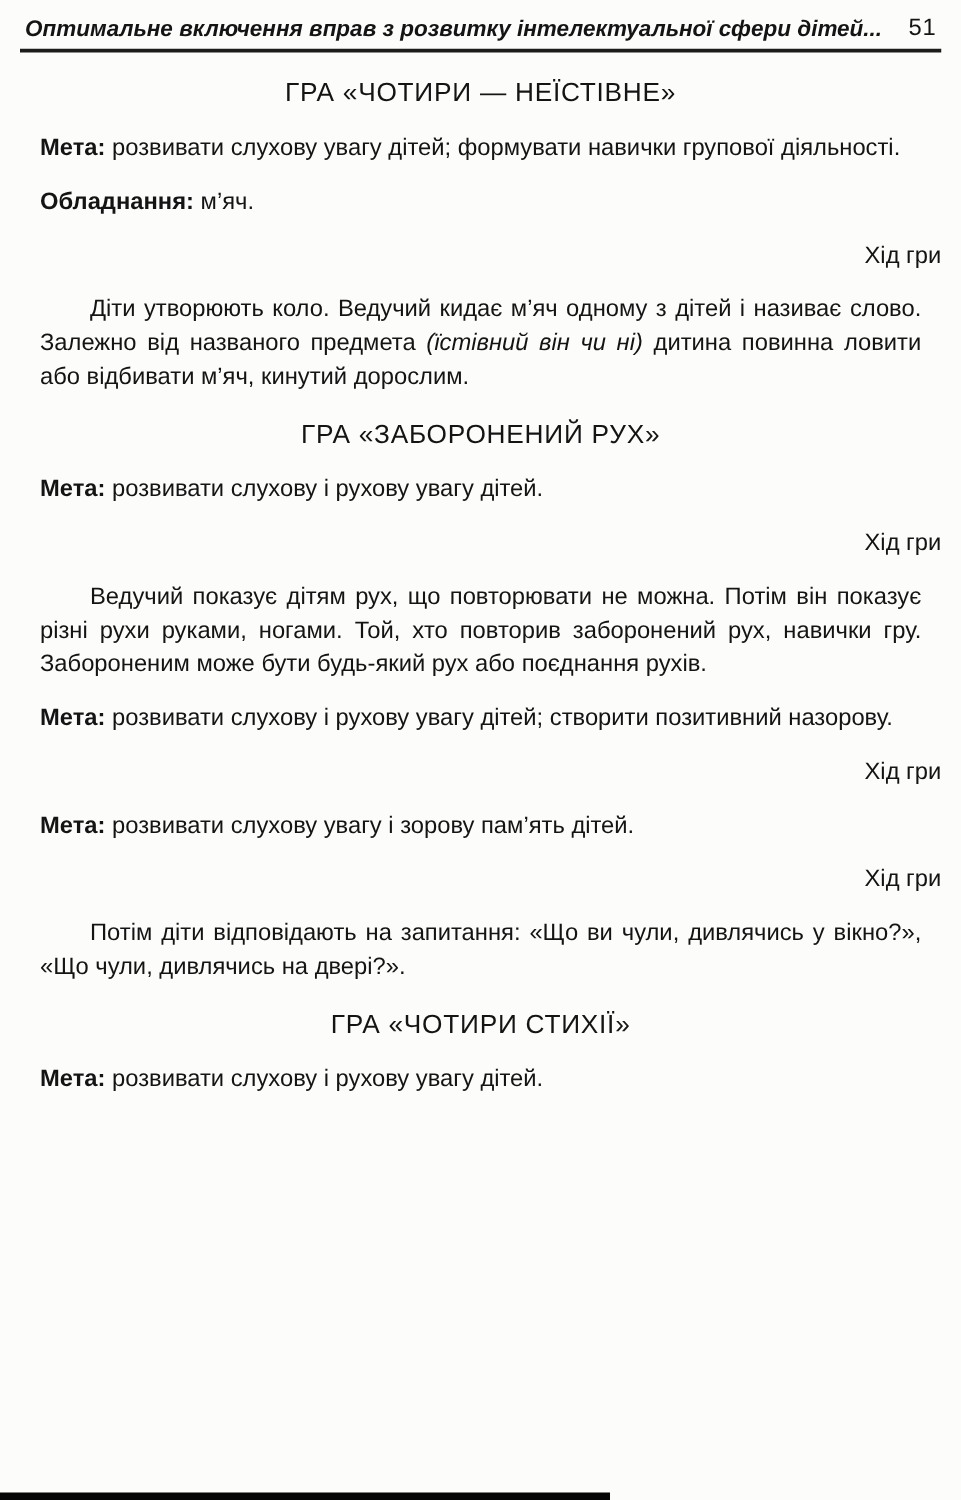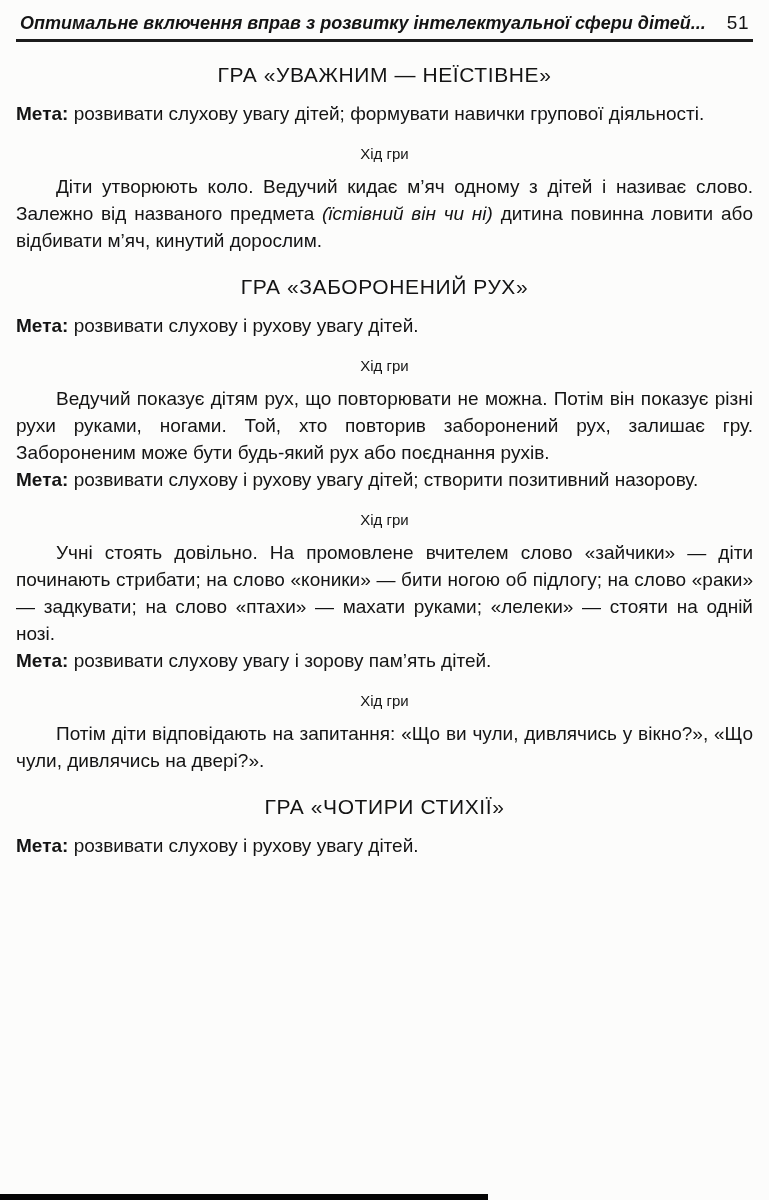--- a/index.html
+++ b/index.html
@@ -28,34 +28,34 @@
   }
 
   .game-title {
     text-align: center;
     font-size: 21px; font-weight: normal;
     letter-spacing: 0.6px;
     line-height: 28px;
     margin: 19px 0 11px 0;
   }
   .hang {
-    margin: 0;
+    margin: 16px;
     font-size: 19px; line-height: 27px;
     text-align: justify;
     padding-left: 44px; text-indent: -44px;
   }
   .hang b { font-weight: bold; }
   .course-heading {
-    text-align: center;
-    font-size: 15px; font-weight: normal;
+    text-align: right;
+    font-size: 19px; font-weight: normal;
     line-height: 27px;
     margin: 13px 0 6px 0;
   }
   .para {
-    margin: 0;
+    margin: 16px;
     font-size: 19px; line-height: 27px;
     text-align: justify;
     text-indent: 40px;
   }
   .para .it { font-style: italic; }
 
   .bottom-scan-bar {
     position: absolute;
     left: 0; bottom: 0;
     width: 488px; height: 6px;
@@ -67,46 +67,49 @@
 
 <div class="page">
 
   <div class="running-header">
     <span>Оптимальне включення вправ з розвитку інтелектуальної сфери дітей...</span>
     <span class="page-number">51</span>
   </div>
   <div class="header-rule"></div>
 
   <section>
-    <h2 class="game-title">ГРА «УВАЖНИМ — НЕЇСТІВНЕ»</h2>
+    <h2 class="game-title">ГРА «ЧОТИРИ — НЕЇСТІВНЕ»</h2>
     <p class="hang">
       <b>Мета:</b>
       <span>розвивати слухову увагу дітей; формувати навички групової діяль­ності.</span>
+    </p>
+    <p class="hang">
+      <b>Обладнання:</b>
+      <span>м’яч.</span>
     </p>
     <h3 class="course-heading">Хід гри</h3>
     <p class="para"><span>Діти утворюють коло. Ведучий кидає м’яч одному з дітей і на­зиває слово. Залежно від названого предмета </span><span class="it">(їстівний він чи ні)</span><span> дитина повинна ловити або відбивати м’яч, кинутий дорослим.</span></p>
   </section>
 
   <section>
     <h2 class="game-title">ГРА «ЗАБОРОНЕНИЙ РУХ»</h2>
     <p class="hang">
       <b>Мета:</b>
       <span>розвивати слухову і рухову увагу дітей.</span>
     </p>
     <h3 class="course-heading">Хід гри</h3>
-    <p class="para">Ведучий показує дітям рух, що повторювати не можна. Потім він показує різні рухи руками, ногами. Той, хто повторив заборонений рух, залишає гру. Забороненим може бути будь-який рух або поєд­нання рухів.</p>
+    <p class="para">Ведучий показує дітям рух, що повторювати не можна. Потім він показує різні рухи руками, ногами. Той, хто повторив заборонений рух, навички гру. Забороненим може бути будь-який рух або поєд­нання рухів.</p>
   </section>
 
   <section>
     <p class="hang">
       <b>Мета:</b>
       <span>розвивати слухову і рухову увагу дітей; створити позитивний на­зорову.</span>
     </p>
     <h3 class="course-heading">Хід гри</h3>
-    <p class="para">Учні стоять довільно. На промовлене вчителем слово «зай­чики» — діти починають стрибати; на слово «коники» — бити ногою об підлогу; на слово «раки» — задкувати; на слово «птахи» — ма­хати руками; «лелеки» — стояти на одній нозі.</p>
   </section>
 
   <section>
     <p class="hang">
       <b>Мета:</b>
       <span>розвивати слухову увагу і зорову пам’ять дітей.</span>
     </p>
     <h3 class="course-heading">Хід гри</h3>
     <p class="para">Потім діти відповідають на запитання: «Що ви чули, дивлячись у вікно?», «Що чули, дивлячись на двері?».</p>
   </section>

